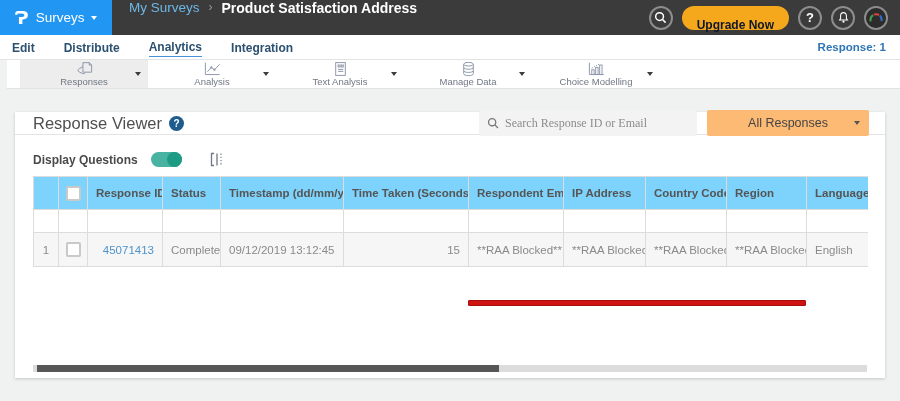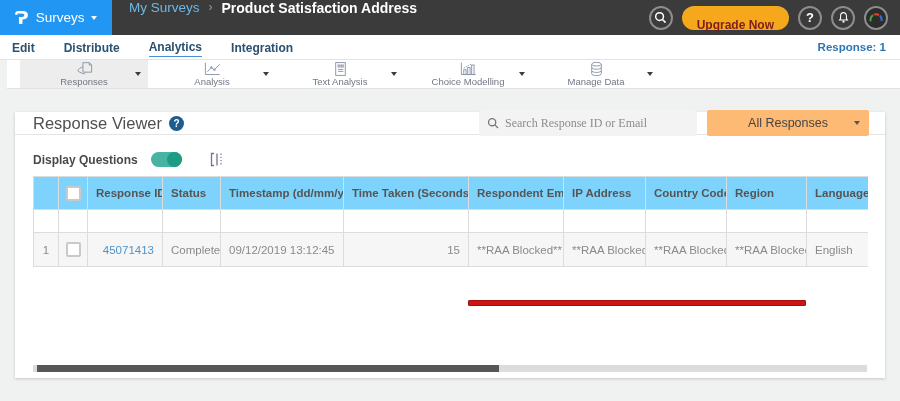--- a/index.html
+++ b/index.html
@@ -14,21 +14,21 @@
   .caret-down { width:0; height:0; border-left:4px solid transparent; border-right:4px solid transparent; border-top:5px solid currentColor; display:inline-block; }
   .caret-sm { border-left-width:3.5px; border-right-width:3.5px; border-top-width:4.5px; }
   .breadcrumb { display:flex; align-items:flex-start; gap:9px; margin-left:17px; }
   .crumb-parent { color:#6db7e4; font-size:13.5px; cursor:pointer; }
   .crumb-sep { color:#9a9a9a; font-size:12px; }
   .crumb-current { color:#fff; font-size:14px; font-weight:600; }
   .topbar-actions { margin-left:auto; display:flex; align-items:center; gap:9px; padding-right:12px; }
   .circle-btn { width:24px; height:24px; border-radius:50%; border:2px solid #8d8d8d; display:flex; align-items:center; justify-content:center; color:#fff; cursor:pointer; background:transparent; }
   .circle-btn svg { display:block; }
   .qmark { font-size:13px; font-weight:700; color:#fff; line-height:1; }
-  .upgrade-btn { background:#f6a81c; color:#7f1d1d; border:none; border-radius:12px; height:23px; padding:12px 15px; font-size:12px; font-weight:700; font-family:inherit; cursor:pointer; }
+  .upgrade-btn { background:#f6a81c; color:#0f172a; border:none; border-radius:12px; height:23px; padding:12px 15px; font-size:12px; font-weight:700; font-family:inherit; cursor:pointer; }
   .avatar { width:24px; height:24px; border-radius:50%; border:2px solid #8d8d8d; overflow:hidden; cursor:pointer; }
 
   
   .subnav { position:absolute; top:35px; left:0; width:900px; height:25px; background:#fff; border-bottom:1px solid #e3e3e3; display:flex; align-items:center; padding:0 14px 0 12px; }
   .subnav-item { font-size:12px; font-weight:700; color:#2b5070; margin-right:29px; padding:3px 0 2px; cursor:pointer; }
   .subnav-item.active { border-bottom:1.5px solid #4a90d9; }
   .response-count { margin-left:auto; font-size:11.5px; font-weight:700; color:#2e75b5; }
 
   
   .toolbar { position:absolute; top:60px; left:7px; width:900px; height:29px; background:#fff; border-bottom:1px solid #e2e2e2; display:flex; padding-left:13px; }
@@ -154,38 +154,38 @@
           <rect x="4" y="2" width="12" height="16"></rect>
           <rect x="7" y="5" width="2.5" height="2.5"></rect>
           <rect x="11" y="5" width="2.5" height="2.5"></rect>
           <line x1="7" y1="10.5" x2="13.5" y2="10.5"></line>
           <line x1="7" y1="13" x2="13.5" y2="13"></line>
         </svg>
       <span class="tool-label">Text Analysis</span>
       <span class="tab-caret caret-down caret-sm"></span>
     </div>
     <div class="tool-tab">
+      <svg class="icon-muted" width="17" height="16" viewBox="0 0 20 20" fill="none" stroke="currentColor" stroke-width="1.2">
+          <ellipse cx="10" cy="4" rx="6" ry="2.3"></ellipse>
+          <path d="M4 4 v4 c0 1.3 2.7 2.3 6 2.3 s6 -1 6 -2.3 v-4"></path>
+          <path d="M4 8 v4 c0 1.3 2.7 2.3 6 2.3 s6 -1 6 -2.3 v-4"></path>
+          <path d="M4 12 v4 c0 1.3 2.7 2.3 6 2.3 s6 -1 6 -2.3 v-4"></path>
+        </svg>
+      <span class="tool-label">Manage Data</span>
+      <span class="tab-caret caret-down caret-sm"></span>
+    </div>
+    <div class="tool-tab">
       <svg class="icon-muted" width="19" height="16" viewBox="0 0 24 20" fill="none" stroke="currentColor" stroke-width="1.2">
           <path d="M3 2 v15 h18"></path>
           <rect x="6" y="11" width="3" height="6"></rect>
           <rect x="11" y="8" width="3" height="9"></rect>
           <rect x="16" y="5" width="3" height="12"></rect>
           <path d="M6 9 l5 -3 l5 -2.5" stroke-dasharray="1.5 1.5"></path>
         </svg>
       <span class="tool-label">Choice Modelling</span>
-      <span class="tab-caret caret-down caret-sm"></span>
-    </div>
-    <div class="tool-tab">
-      <svg class="icon-muted" width="17" height="16" viewBox="0 0 20 20" fill="none" stroke="currentColor" stroke-width="1.2">
-          <ellipse cx="10" cy="4" rx="6" ry="2.3"></ellipse>
-          <path d="M4 4 v4 c0 1.3 2.7 2.3 6 2.3 s6 -1 6 -2.3 v-4"></path>
-          <path d="M4 8 v4 c0 1.3 2.7 2.3 6 2.3 s6 -1 6 -2.3 v-4"></path>
-          <path d="M4 12 v4 c0 1.3 2.7 2.3 6 2.3 s6 -1 6 -2.3 v-4"></path>
-        </svg>
-      <span class="tool-label">Manage Data</span>
       <span class="tab-caret caret-down caret-sm"></span>
     </div>
   </div>
 
   <section class="card">
     <div class="card-header">
       <span class="viewer-title">Response Viewer</span>
       <span class="help-badge">?</span>
       <div class="header-right">
         <div class="search-box">

